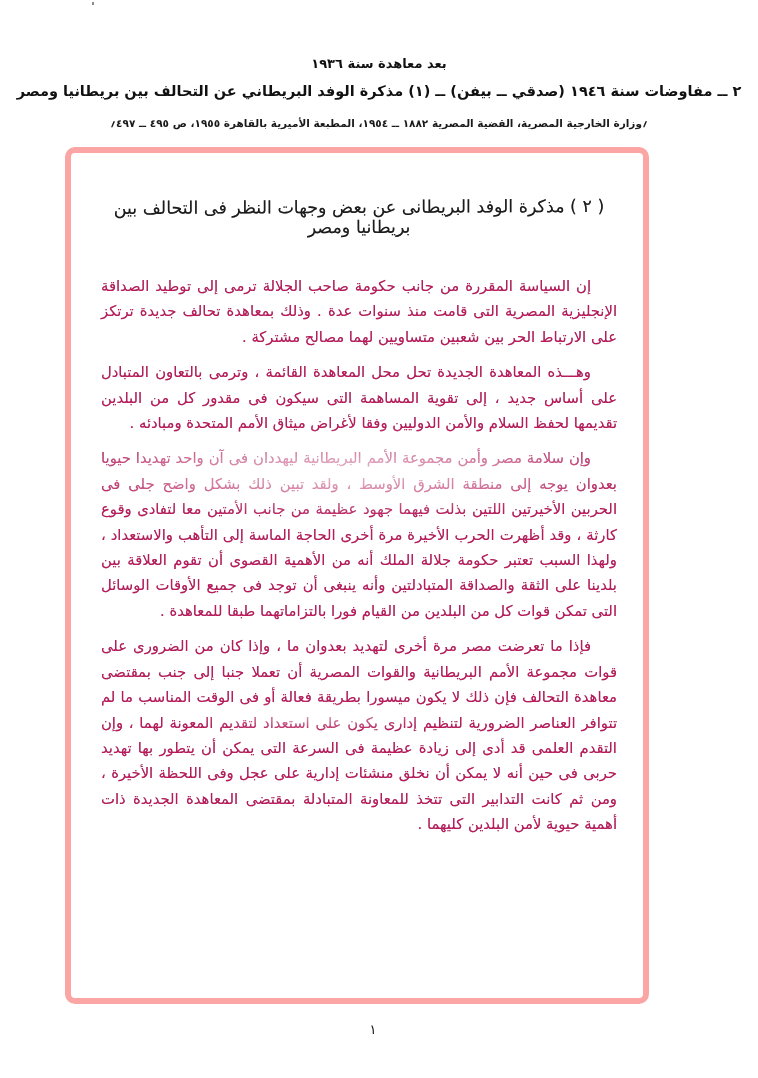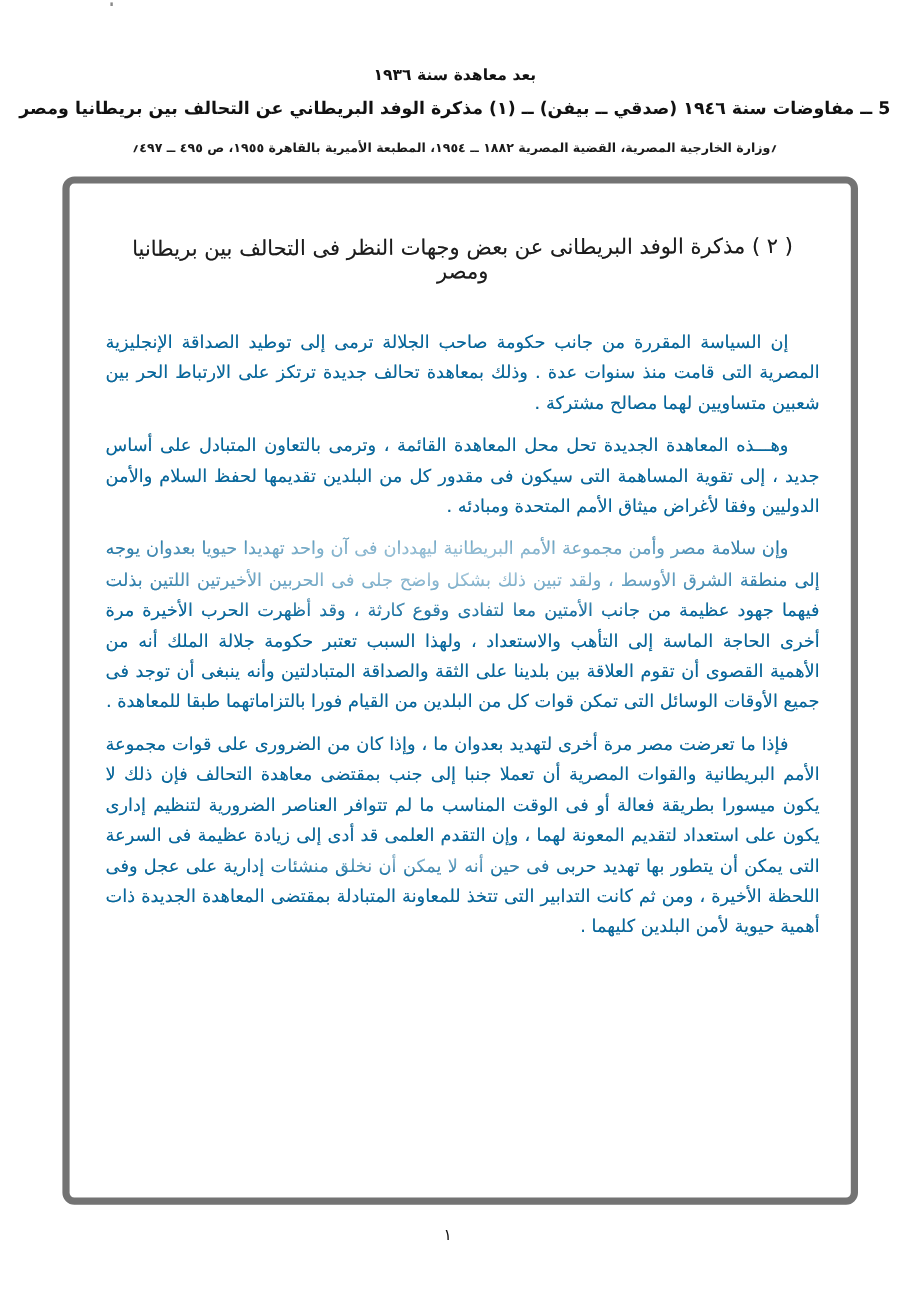--- a/index.html
+++ b/index.html
@@ -24,24 +24,24 @@
     direction: rtl; text-align: center;
     color: #111;
   }
   .hdr-line1 { font-size: 13px; font-weight: bold; letter-spacing: .2px; }
   .hdr-line2 { font-size: 14.5px; font-weight: bold; margin-top: 12px; white-space: nowrap; }
   .hdr-line3 { font-size: 10.5px; font-weight: bold; margin-top: 18px; color: #1a1a1a; }
 
   
   .highlight-frame {
     position: absolute;
-    left: 52px; top: 147px;
-    width: 663px; height: 857px;
+    left: 65px; top: 147px;
+    width: 584px; height: 857px;
     box-sizing: border-box;
-    border: 6px solid #737373;
+    border: 6px solid #fca5a5;
     border-radius: 10px;
     background: #ffffff;
   }
 
   
   .doc {
     position: absolute;
     left: 30px; right: 26px; top: 0;
     direction: rtl;
     color: #232323;
@@ -55,21 +55,21 @@
     transform: rotate(-0.25deg);
     text-shadow: 0 0 .4px rgba(0,0,0,.45);
   }
   .doc-body { margin-top: 36px; }
   .doc-body p {
     margin: 0 0 10px 0;
     font-size: 14.8px;
     line-height: 25.4px;
     text-align: justify;
     text-indent: 26px;
-    color: #0369a1;
+    color: #be185d;
     text-shadow: 0 0 .35px rgba(0,0,0,.4);
   }
 
   
   .scan-fade {
     position: absolute;
     left: 6px; right: 6px; top: 276px; height: 86px;
     background: radial-gradient(ellipse at 48% 50%, rgba(255,255,255,.72) 0%, rgba(255,255,255,.35) 45%, rgba(255,255,255,0) 75%);
     pointer-events: none;
   }
@@ -88,21 +88,21 @@
     direction: rtl;
   }
 </style>
 </head>
 <body>
 
 <div class="speck"></div>
 
 <div class="top-header">
   <div class="hdr-line1">بعد معاهدة سنة ١٩٣٦</div>
-  <div class="hdr-line2">5 ــ مفاوضات سنة ١٩٤٦ (صدقي ــ بيفن) ــ (١) مذكرة الوفد البريطاني عن التحالف بين بريطانيا ومصر</div>
+  <div class="hdr-line2">٢ ــ مفاوضات سنة ١٩٤٦ (صدقي ــ بيفن) ــ (١) مذكرة الوفد البريطاني عن التحالف بين بريطانيا ومصر</div>
   <div class="hdr-line3">؍وزارة الخارجية المصرية، القضية المصرية ١٨٨٢ ــ ١٩٥٤، المطبعة الأميرية بالقاهرة ١٩٥٥، ص ٤٩٥ ــ ٤٩٧؍</div>
 </div>
 
 <div class="highlight-frame">
   <div class="doc">
     <div class="doc-title">( ٢ ) مذكرة الوفد البريطانى عن بعض وجهات النظر فى التحالف بين بريطانيا ومصر</div>
     <div class="doc-body">
       <p>إن السياسة المقررة من جانب حكومة صاحب الجلالة ترمى إلى توطيد الصداقة الإنجليزية المصرية التى قامت منذ سنوات عدة . وذلك بمعاهدة تحالف جديدة ترتكز على الارتباط الحر بين شعبين متساويين لهما مصالح مشتركة .</p>
       <p>وهـــذه المعاهدة الجديدة تحل محل المعاهدة القائمة ، وترمى بالتعاون المتبادل على أساس جديد ، إلى تقوية المساهمة التى سيكون فى مقدور كل من البلدين تقديمها لحفظ السلام والأمن الدوليين وفقا لأغراض ميثاق الأمم المتحدة ومبادئه .</p>
       <p>وإن سلامة مصر وأمن مجموعة الأمم البريطانية ليهددان فى آن واحد تهديدا حيويا بعدوان يوجه إلى منطقة الشرق الأوسط ، ولقد تبين ذلك بشكل واضح جلى فى الحربين الأخيرتين اللتين بذلت فيهما جهود عظيمة من جانب الأمتين معا لتفادى وقوع كارثة ، وقد أظهرت الحرب الأخيرة مرة أخرى الحاجة الماسة إلى التأهب والاستعداد ، ولهذا السبب تعتبر حكومة جلالة الملك أنه من الأهمية القصوى أن تقوم العلاقة بين بلدينا على الثقة والصداقة المتبادلتين وأنه ينبغى أن توجد فى جميع الأوقات الوسائل التى تمكن قوات كل من البلدين من القيام فورا بالتزاماتهما طبقا للمعاهدة .</p>

